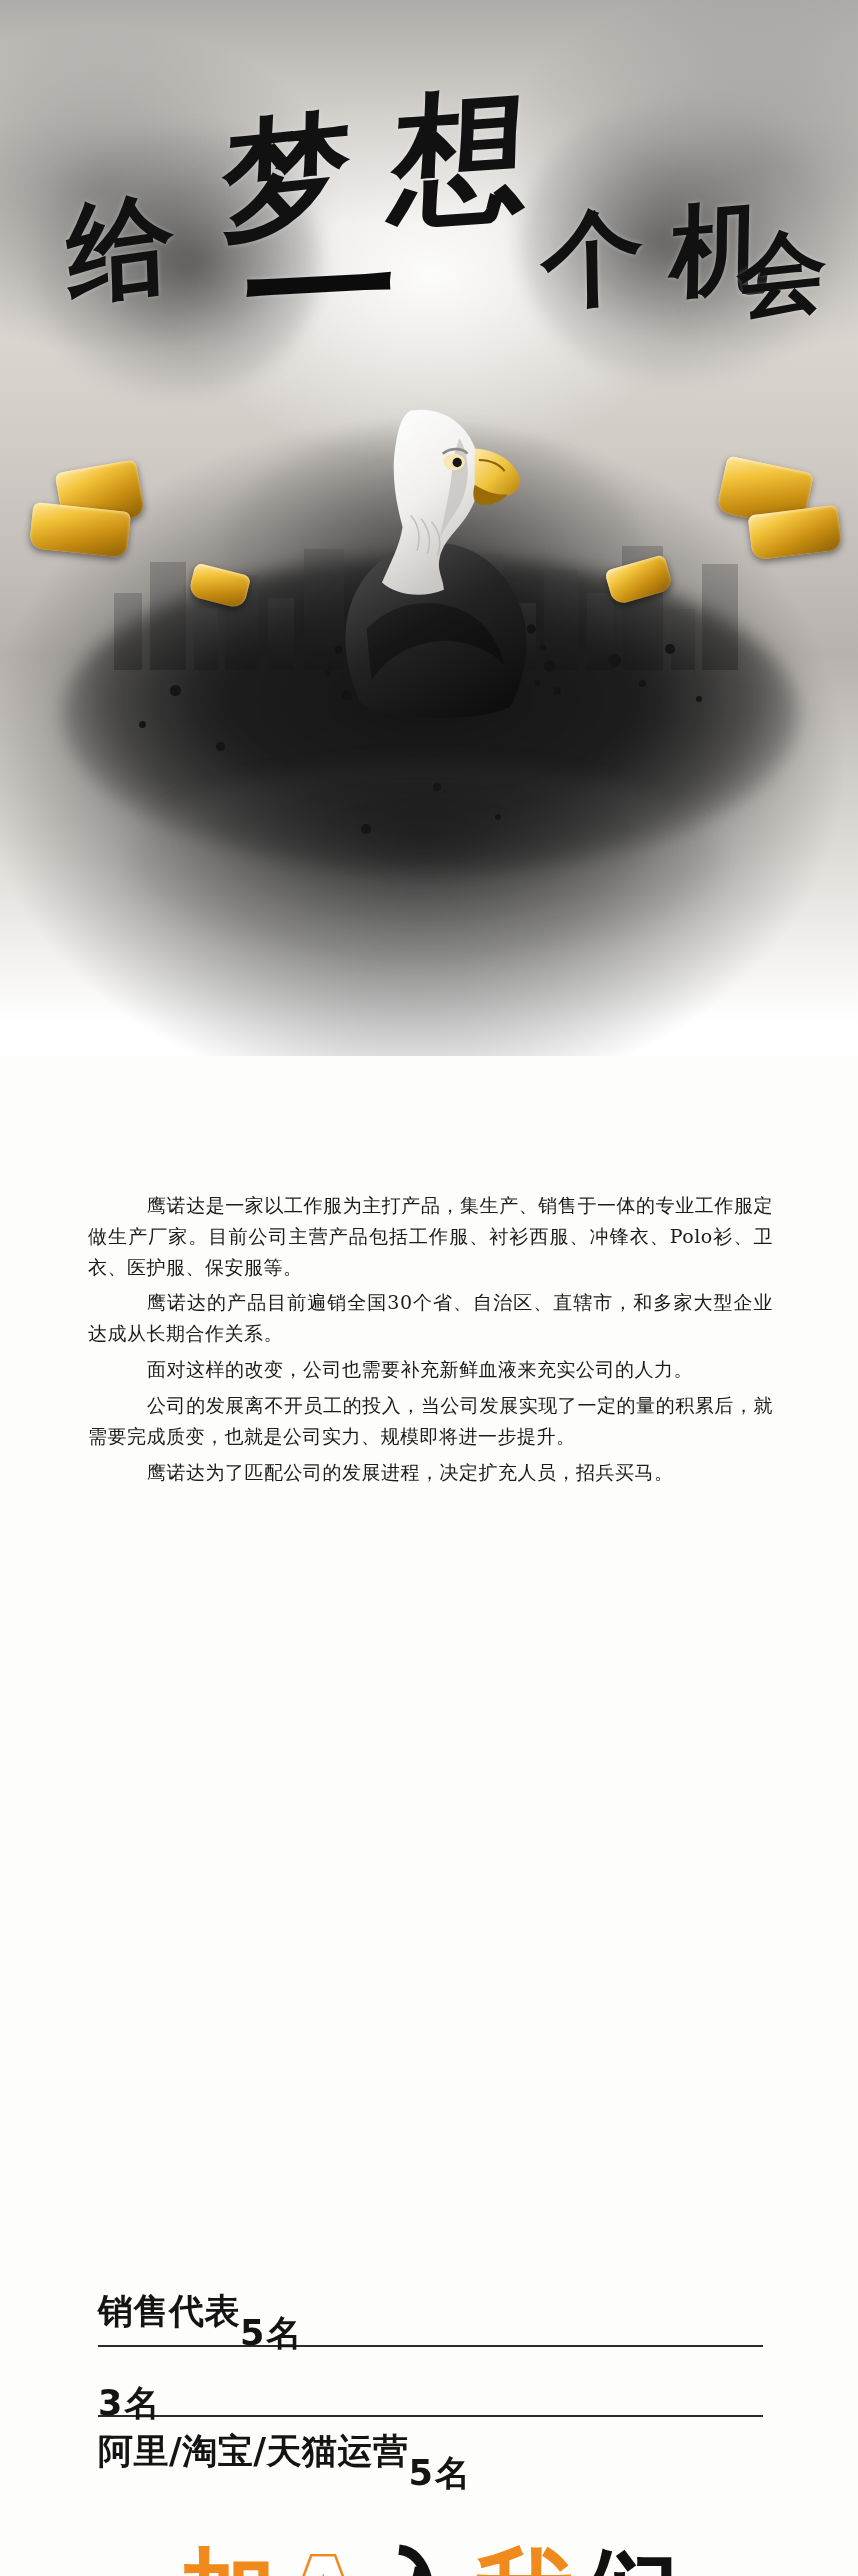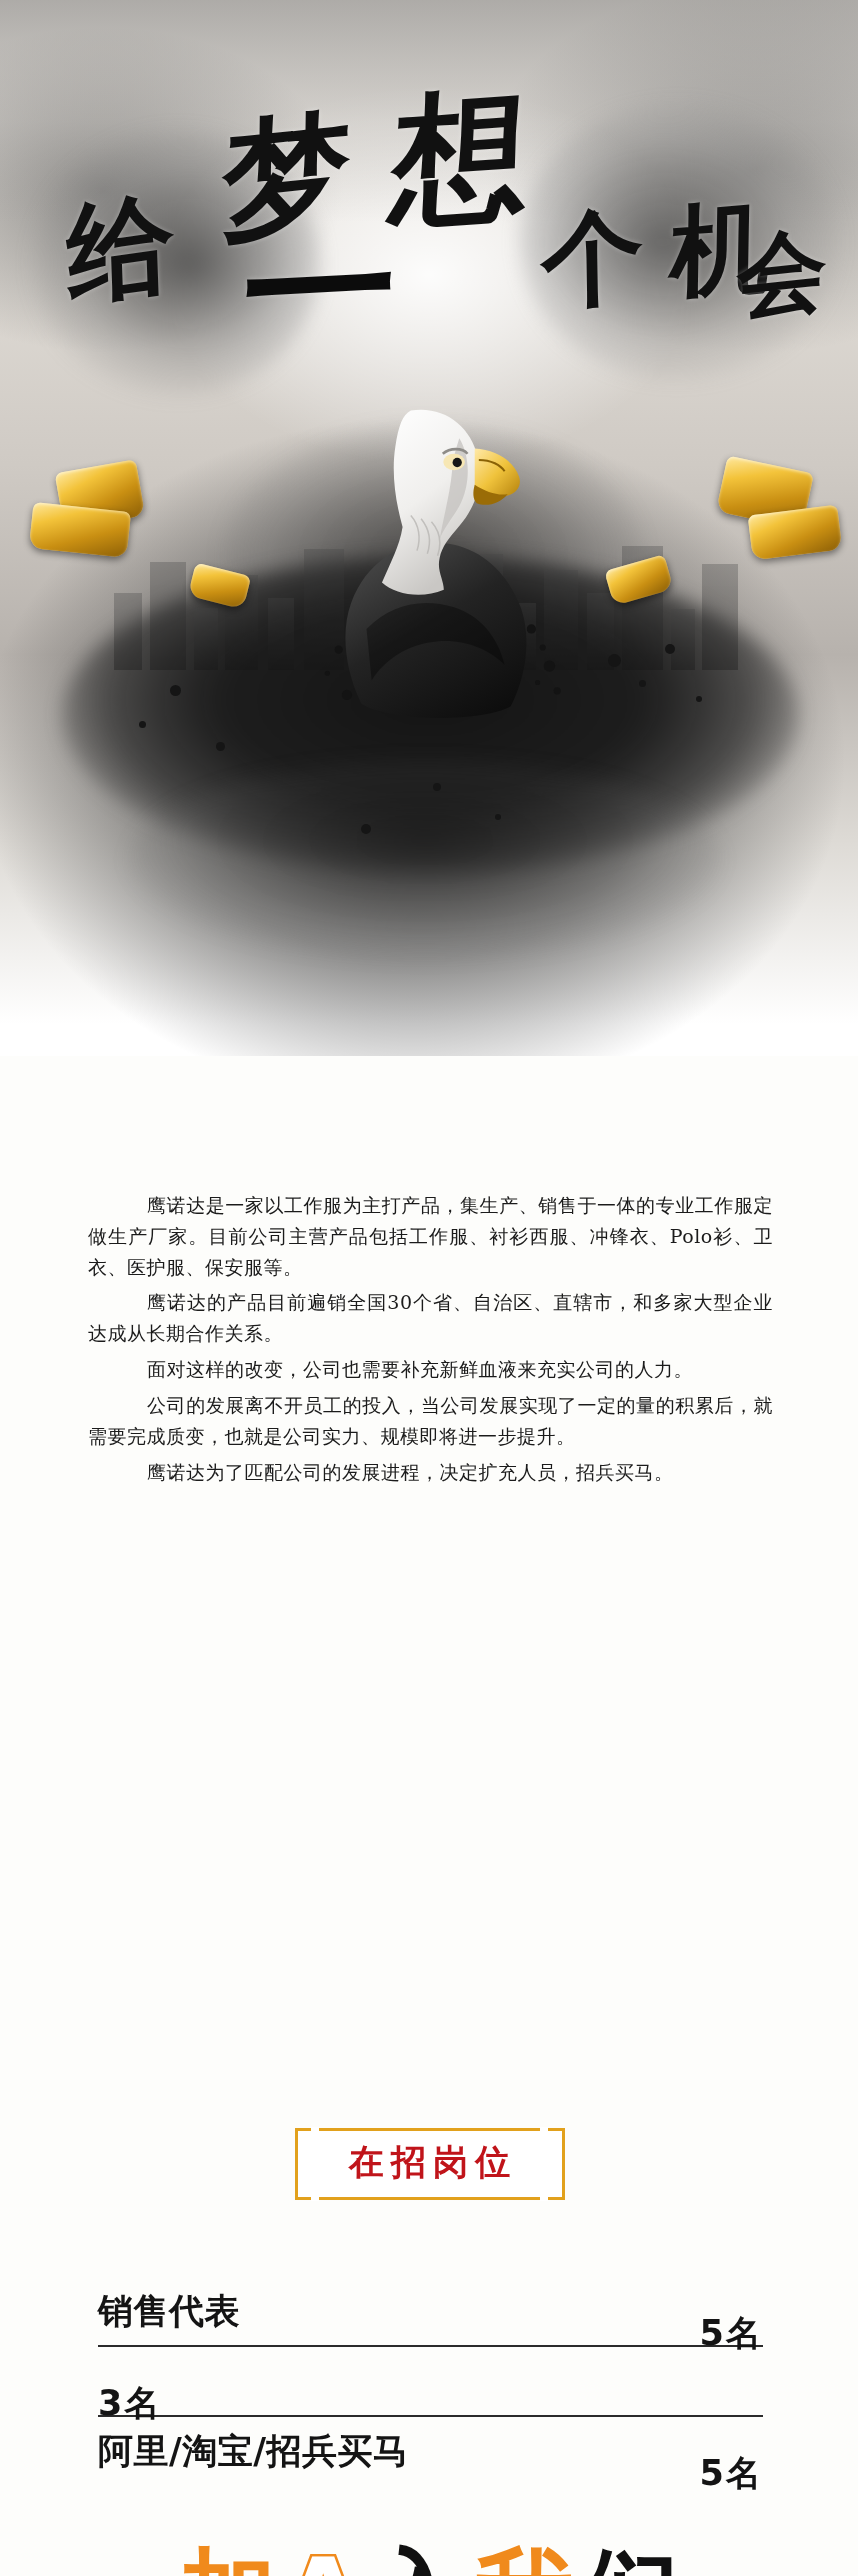--- a/index.html
+++ b/index.html
@@ -187,21 +187,20 @@
   
   .jobs {
     position: absolute;
     left: 98px;
     top: 2277px;
     width: 665px;
   }
   .job-row {
     display: flex;
     align-items: center;
-    justify-content: space-between;
     height: 68px;
     border-bottom: 2.1px solid #2b2b2b;
   }
   .job-row:last-child { border-bottom: none; }
   .job-title, .job-count {
     font-family: "DejaVu Sans", sans-serif;
     font-weight: 700;
     font-size: 35px;
     color: #141414;
     letter-spacing: 0.5px;
@@ -364,34 +363,31 @@
 
 
   <div class="body-copy">
     <p>鹰诺达是一家以工作服为主打产品，集生产、销售于一体的专业工作服定做生产厂家。目前公司主营产品包括工作服、衬衫西服、冲锋衣、Polo衫、卫衣、医护服、保安服等。</p>
     <p>鹰诺达的产品目前遍销全国30个省、自治区、直辖市，和多家大型企业达成从长期合作关系。</p>
     <p>面对这样的改变，公司也需要补充新鲜血液来充实公司的人力。</p>
     <p>公司的发展离不开员工的投入，当公司发展实现了一定的量的积累后，就需要完成质变，也就是公司实力、规模即将进一步提升。</p>
     <p>鹰诺达为了匹配公司的发展进程，决定扩充人员，招兵买马。</p>
   </div>
 
-  <div class="badge-wrap">
-    <span class="badge">在招岗位</span>
-  </div>
 
   <div class="jobs">
     <div class="job-row">
       <span class="job-title">销售代表</span>
       <span class="job-count">5名</span>
     </div>
     <div class="job-row">
       <span class="job-count">3名</span>
     </div>
     <div class="job-row">
-      <span class="job-title">阿里/淘宝/招兵买马</span>
+      <span class="job-title">阿里/淘宝/天猫运营</span>
       <span class="job-count">5名</span>
     </div>
   </div>
 
   <div class="joinus">
 
     <div class="cn-join">
       <span class="hl">加</span><span class="outline">A</span><span>入</span><span class="hl">我</span><span>们</span>
     </div>
 

